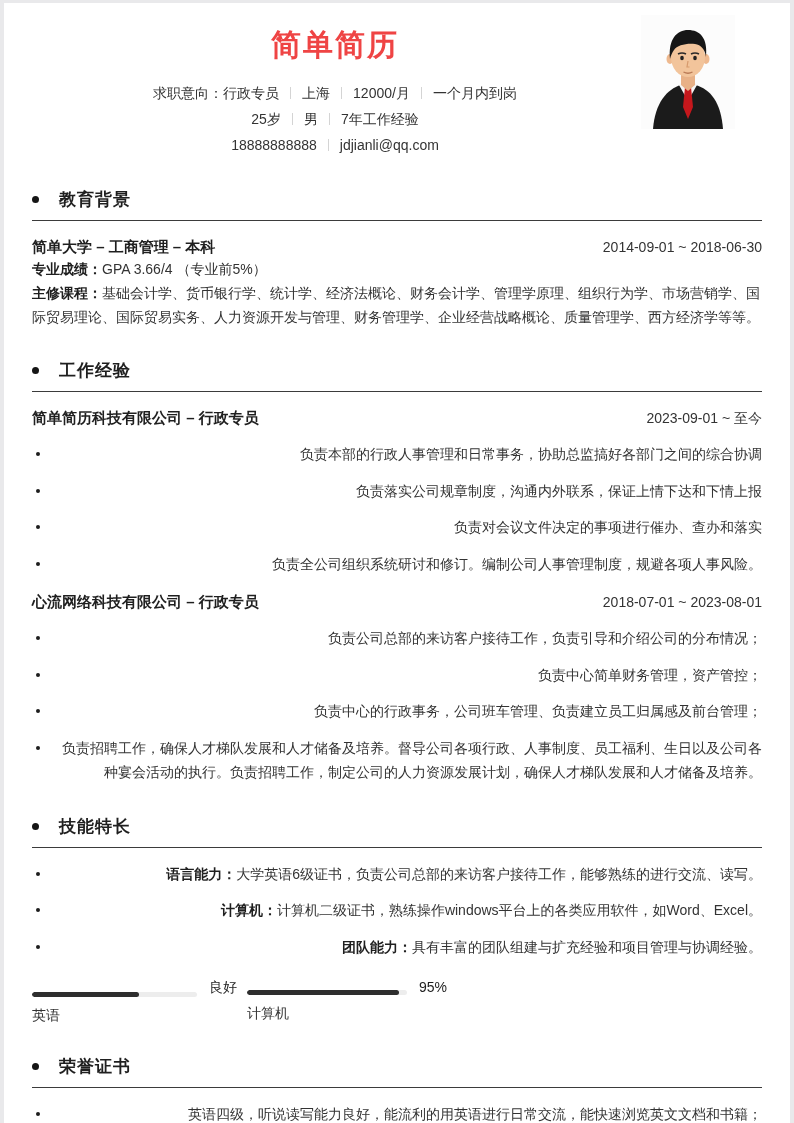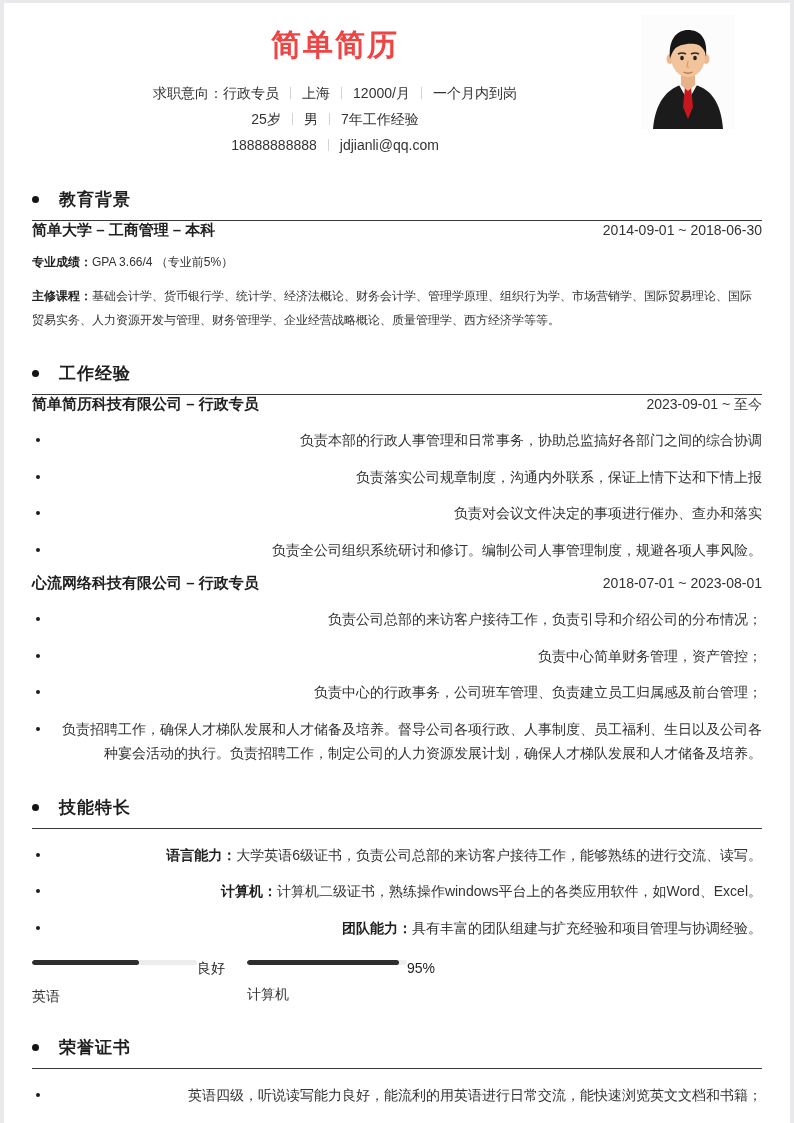--- a/index.html
+++ b/index.html
@@ -71,25 +71,26 @@
     font-size: 17px;
     font-weight: 700;
     color: #1f1f1f;
     letter-spacing: 1px;
   }
 
   .item-row {
     display: flex;
     justify-content: space-between;
     align-items: baseline;
+    margin-top: 17px;
   }
   .item-title { font-size: 15px; font-weight: 700; color: #1f1f1f; }
   .item-date { font-size: 14px; color: #333333; }
 
-  .edu-line { margin-top: 10px; font-size: 12px; line-height: 24px; }
+  .edu-line { margin-top: 0; font-size: 14px; line-height: 24px; }
   .edu-line b { color: #1f1f1f; }
 
   ul.bullets { list-style: none; margin-top: 14px; }
   ul.bullets li {
     position: relative;
     padding-left: 19px;
     margin-bottom: 12px;
     font-size: 14px;
     line-height: 1.75;
     color: #333333;
@@ -101,21 +102,21 @@
     left: 4px; top: 10px;
     width: 4px; height: 4px;
     border-radius: 50%;
     background: #1d1d1d;
   }
   ul.bullets li b { color: #1f1f1f; margin-left: 36px; }
 
   
   .skill-bars { display: flex; margin-top: 20px; }
   .skill-col { width: 215px; }
-  .skill-bar-row { display: flex; align-items: flex-start; }
+  .skill-bar-row { display: flex; align-items: flex-end; gap: 12px; }
   .bar-track {
     width: 165px; height: 5px;
     background: #ededed;
     border-radius: 3px;
     overflow: hidden;
     flex: 0 0 auto;
   }
   .skill-col + .skill-col .bar-track { width: 160px; }
   .bar-fill { height: 100%; background: #2e2e2e; border-radius: 3px; }
   .bar-value { font-size: 14px; color: #1f1f1f; white-space: nowrap; }

